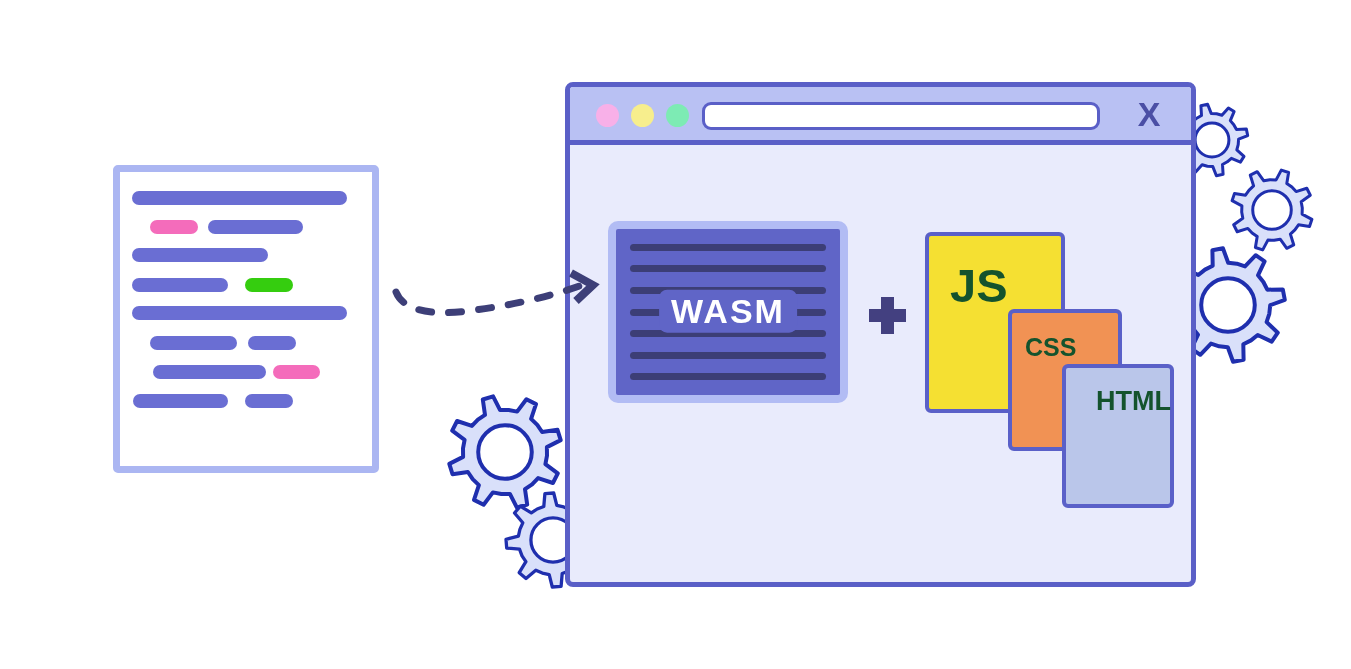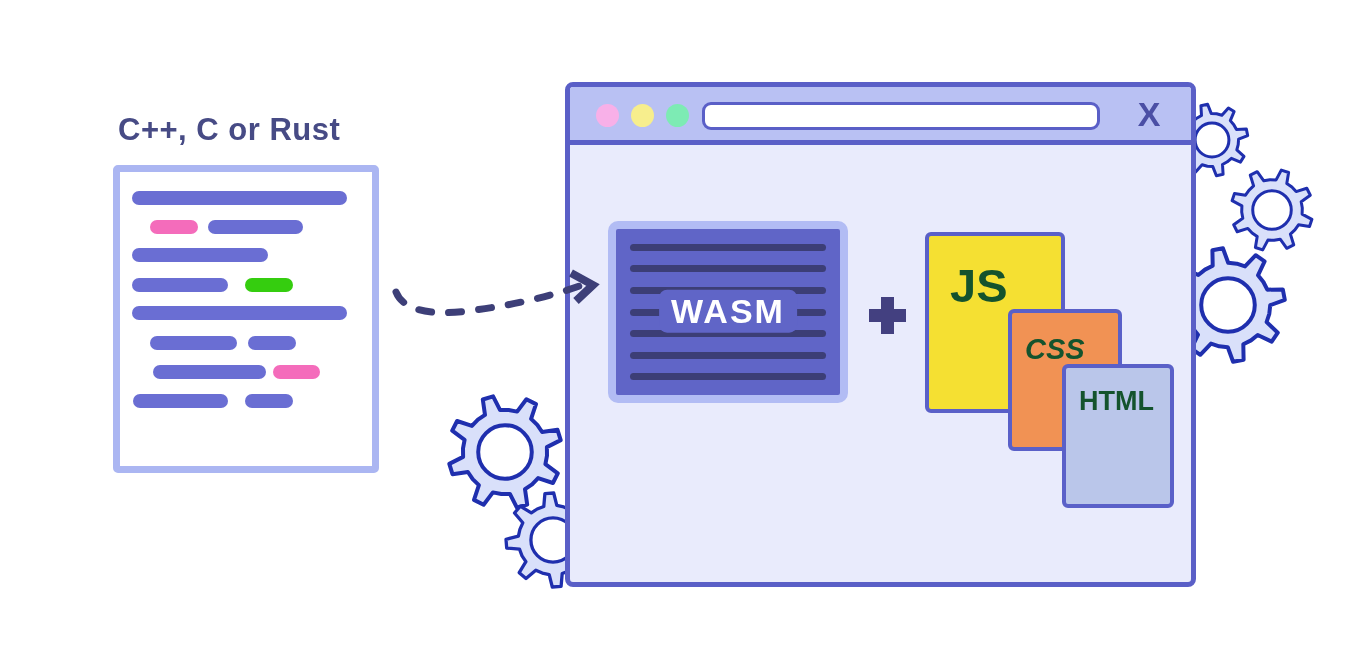--- a/index.html
+++ b/index.html
@@ -50,30 +50,29 @@
   .plus{position:absolute;left:299px;top:210px;width:37px;height:37px;}
   .plus::before{content:"";position:absolute;left:0;top:12px;width:37px;height:13px;background:var(--plus);}
   .plus::after{content:"";position:absolute;left:12px;top:0;width:13px;height:37px;background:var(--plus);}
 
   
   .card{position:absolute;box-sizing:border-box;border:4px solid var(--card-border);
     border-radius:6px;color:#14532d;font-weight:800;}
   .card-js{left:355px;top:145px;width:140px;height:181px;background:var(--js);z-index:2;
     font-size:47px;padding:22px 0 0 21px;}
   .card-css{left:438px;top:222px;width:114px;height:142px;background:var(--css);z-index:3;
-    font-size:29px;padding:20px 0 0 13px;font-style:italic;}
+    font-size:25px;padding:20px 0 0 13px;}
   .card-html{left:492px;top:277px;width:112px;height:144px;background:var(--html);z-index:4;
-    font-size:27px;padding:18px 0 0 13px;}
+    font-size:27px;padding:18px 0 0 30px;}
 </style>
 </head>
 <body>
 
 <div id="stage">
 
-  <div class="src-title">C++, C or Rust</div>
 
   <div class="code-box">
     <div class="code-row" style="top:19px">
         <span class="bar purple" style="width:215px;margin-left:12px"></span>
       </div>
     <div class="code-row" style="top:48px">
         <span class="bar pink" style="width:48px;margin-left:30px"></span>
         <span class="bar purple" style="width:95px;margin-left:10px"></span>
       </div>
     <div class="code-row" style="top:76px">

